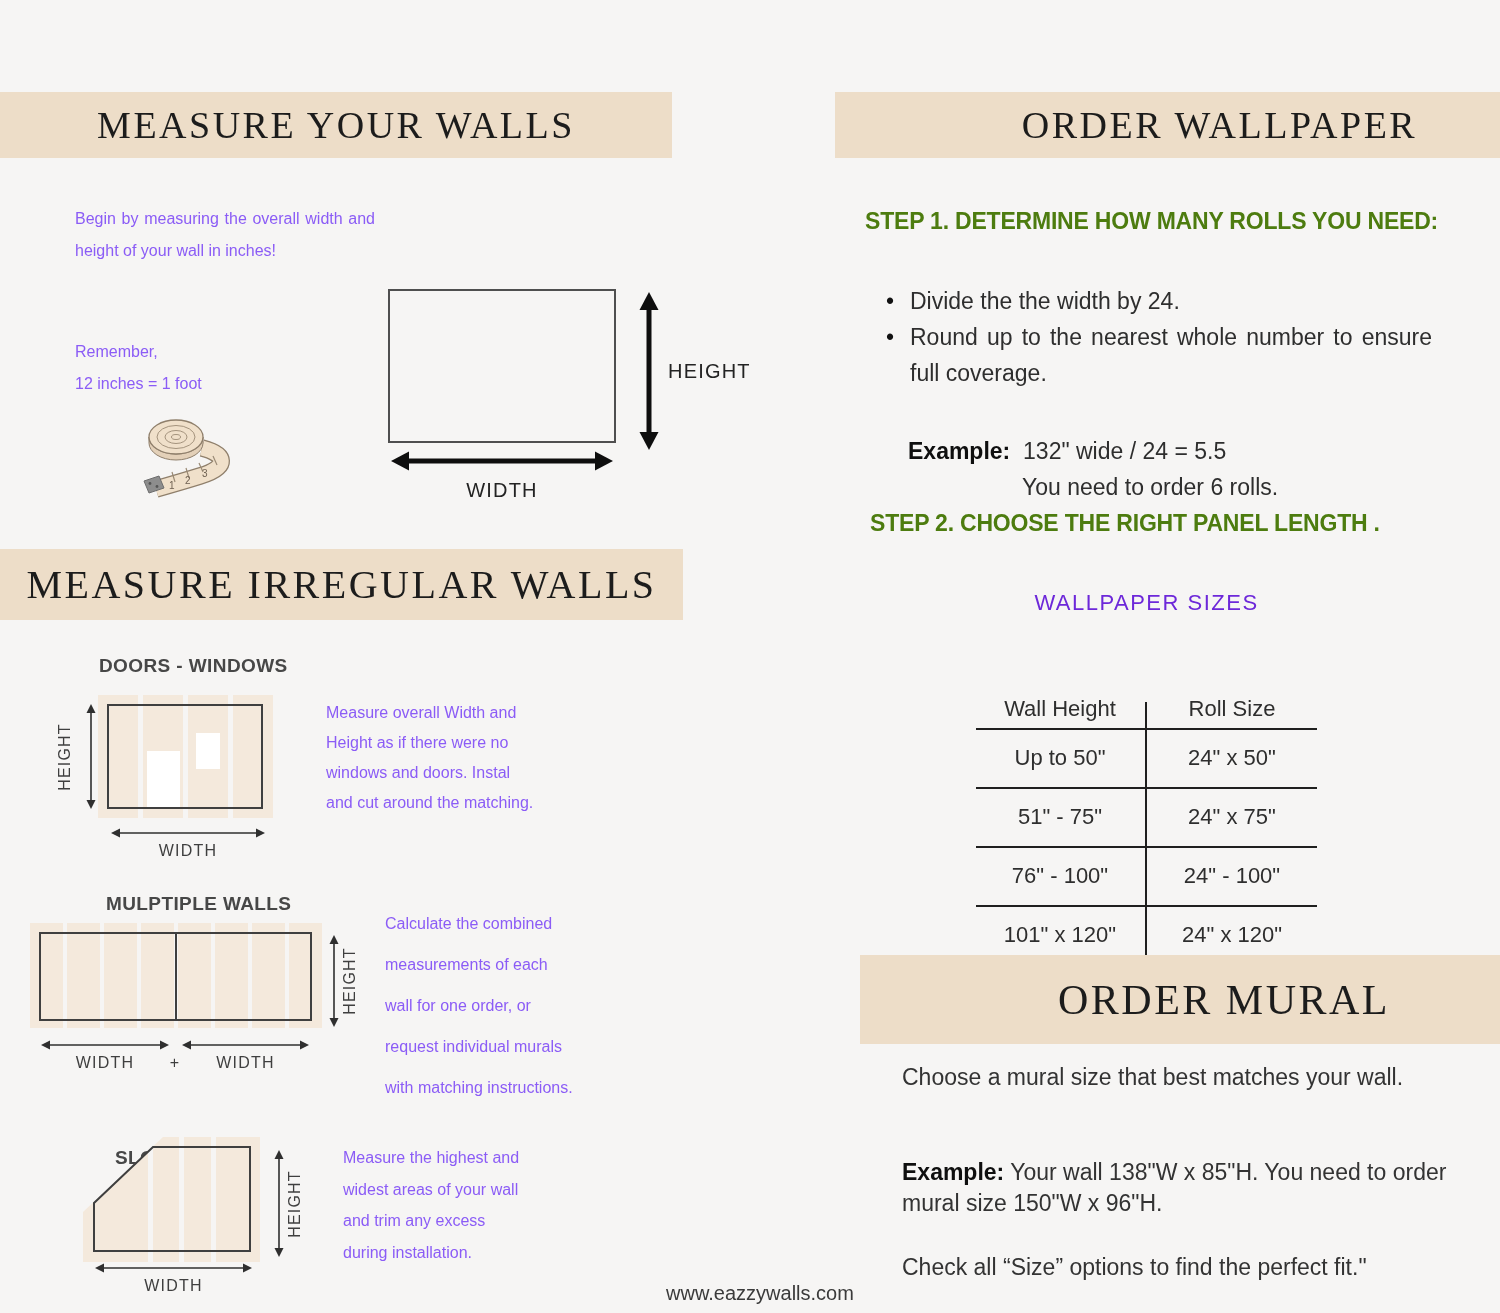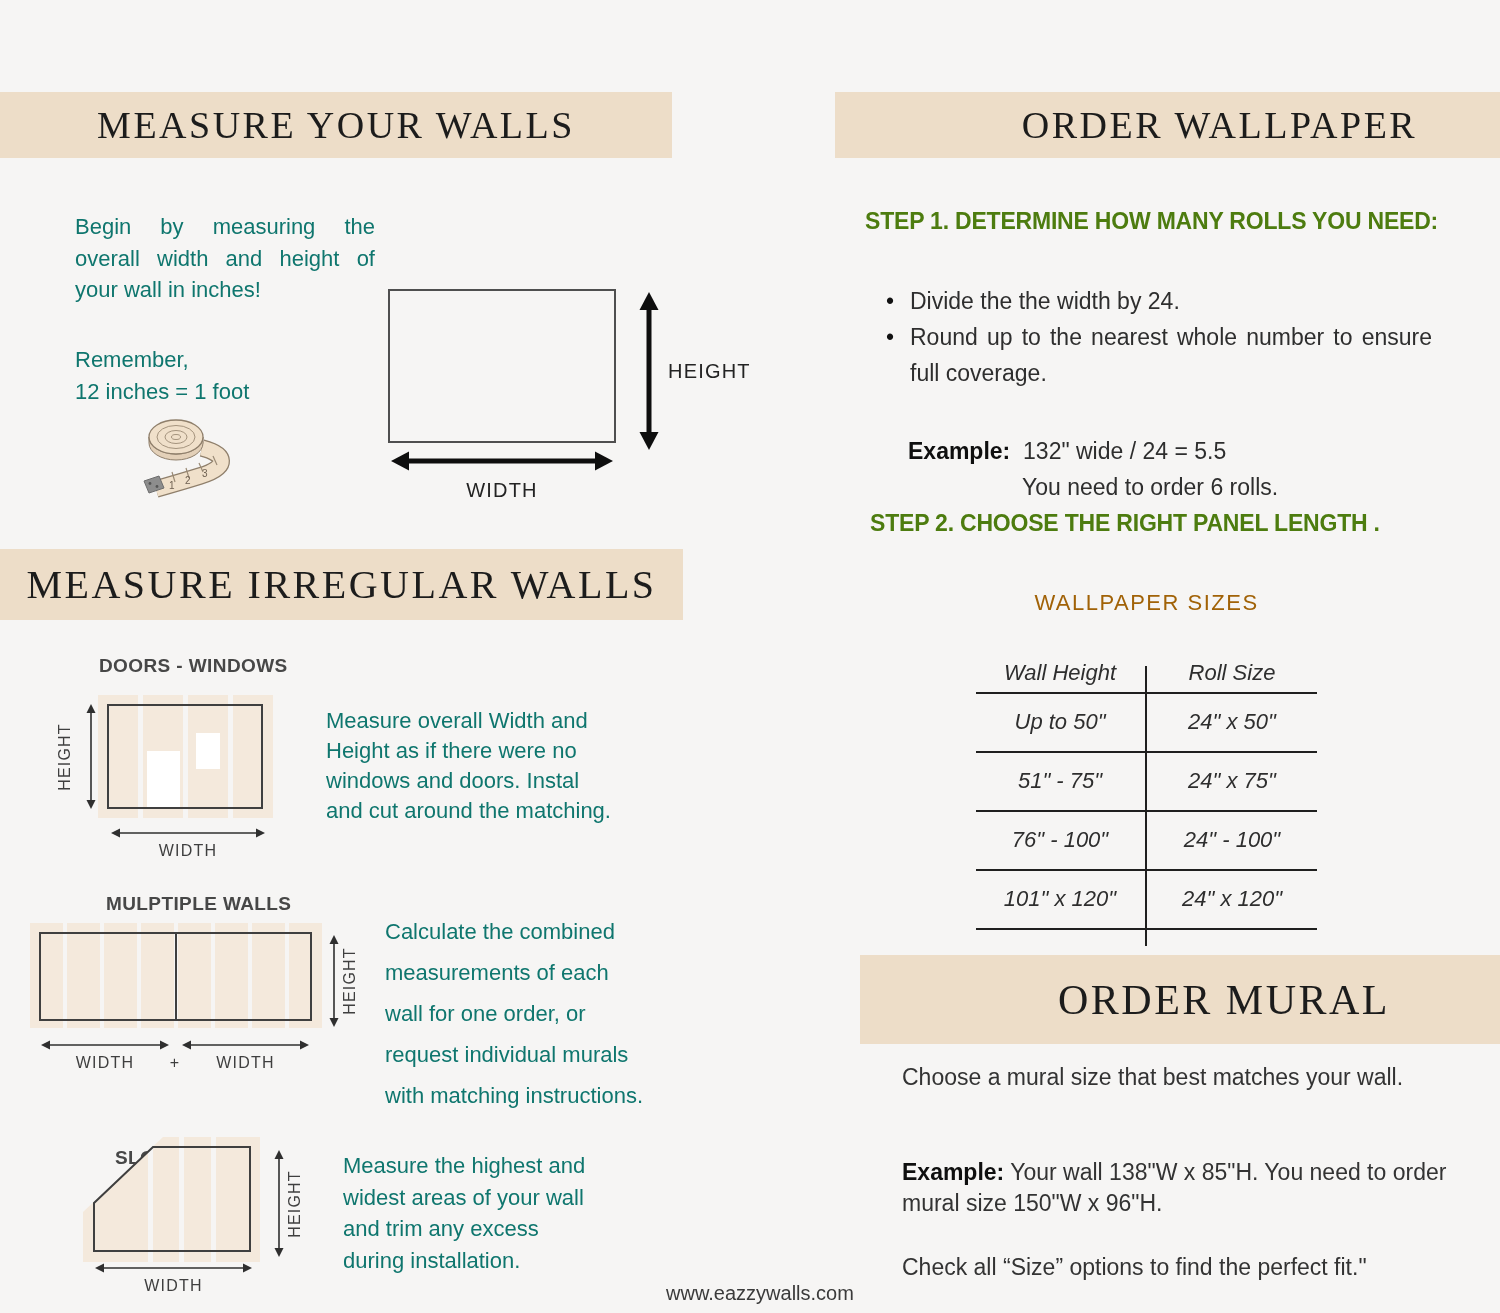--- a/index.html
+++ b/index.html
@@ -8,21 +8,21 @@
     background:#f6f5f4;overflow:hidden;
     font-family:"Liberation Sans",sans-serif;color:#3a3a3a;
   }
   .abs{position:absolute;}
   .banner{
     position:absolute;background:#edddc8;display:flex;align-items:center;justify-content:center;
     font-family:"Liberation Serif","DejaVu Serif",serif;color:#1c1c1c;letter-spacing:2.5px;
     font-weight:400;white-space:nowrap;
   }
   .prelines{white-space:pre-line;}
-  .body-text{font-size:22px;line-height:30px;color:#0f766e;margin-top:8px;}
+  .body-text{font-size:16px;line-height:30px;color:#8b5cf6;}
   .mini-head{font-size:19px;font-weight:700;color:#474747;letter-spacing:.4px;white-space:nowrap;}
   .dim-label{font-size:16px;letter-spacing:1.2px;color:#3f3f3f;white-space:nowrap;}
   .dim-label-big{font-size:20px;letter-spacing:1.2px;color:#232323;white-space:nowrap;}
   .rot-wrap{position:absolute;display:flex;align-items:center;justify-content:center;}
   .rot-wrap > span{transform:rotate(-90deg);}
   .panelbg-4{background:repeating-linear-gradient(to right,#f4e9dc 0px,#f4e9dc 40px,#f6f5f4 40px,#f6f5f4 45px);}
   .panelbg-8{background:repeating-linear-gradient(to right,#f4e9dc 0px,#f4e9dc 33px,#f6f5f4 33px,#f6f5f4 37px);}
   .outline{position:absolute;border:2px solid #3f3f3f;}
   .hrule{position:absolute;height:2px;background:#1f1f1f;left:0;right:0;}
   
@@ -199,23 +199,23 @@
     <li class="justify">Round up to the nearest whole number to ensure full coverage.</li>
   </ul>
 
   <div class="abs example-line" style="left:908px;top:438px;">
     <b class="blk">Example:</b>&nbsp;&nbsp;<span>132" wide / 24 = 5.5</span>
   </div>
   <div class="abs example-line" style="left:1022px;top:474px;">You need to order 6 rolls.</div>
 
   <div class="abs step-head" style="left:870px;top:510px;">STEP 2. CHOOSE THE RIGHT PANEL LENGTH .</div>
 
-  <div class="abs" style="left:976px;top:590px;width:341px;text-align:center;font-size:22px;letter-spacing:1.5px;color:#a16207;">WALLPAPER SIZES</div>
-
-  <div class="abs" style="left:976px;top:654px;width:341px;height:292px;font-style:italic;">
+  <div class="abs" style="left:976px;top:590px;width:341px;text-align:center;font-size:22px;letter-spacing:1.5px;color:#6d28d9;">WALLPAPER SIZES</div>
+
+  <div class="abs" style="left:976px;top:690px;width:341px;height:292px;">
     <div class="abs" style="left:169px;top:12px;width:2px;height:280px;background:#1f1f1f;"></div>
     <div class="hrule" style="top:38px;"></div>
     <div class="hrule" style="top:97px;"></div>
     <div class="hrule" style="top:156px;"></div>
     <div class="hrule" style="top:215px;"></div>
     <div class="hrule" style="top:274px;"></div>
 
     <div class="abs table-cell" style="left:0;top:6px;width:168px;">Wall Height</div>
     <div class="abs table-cell" style="left:172px;top:6px;width:168px;">Roll Size</div>
 

